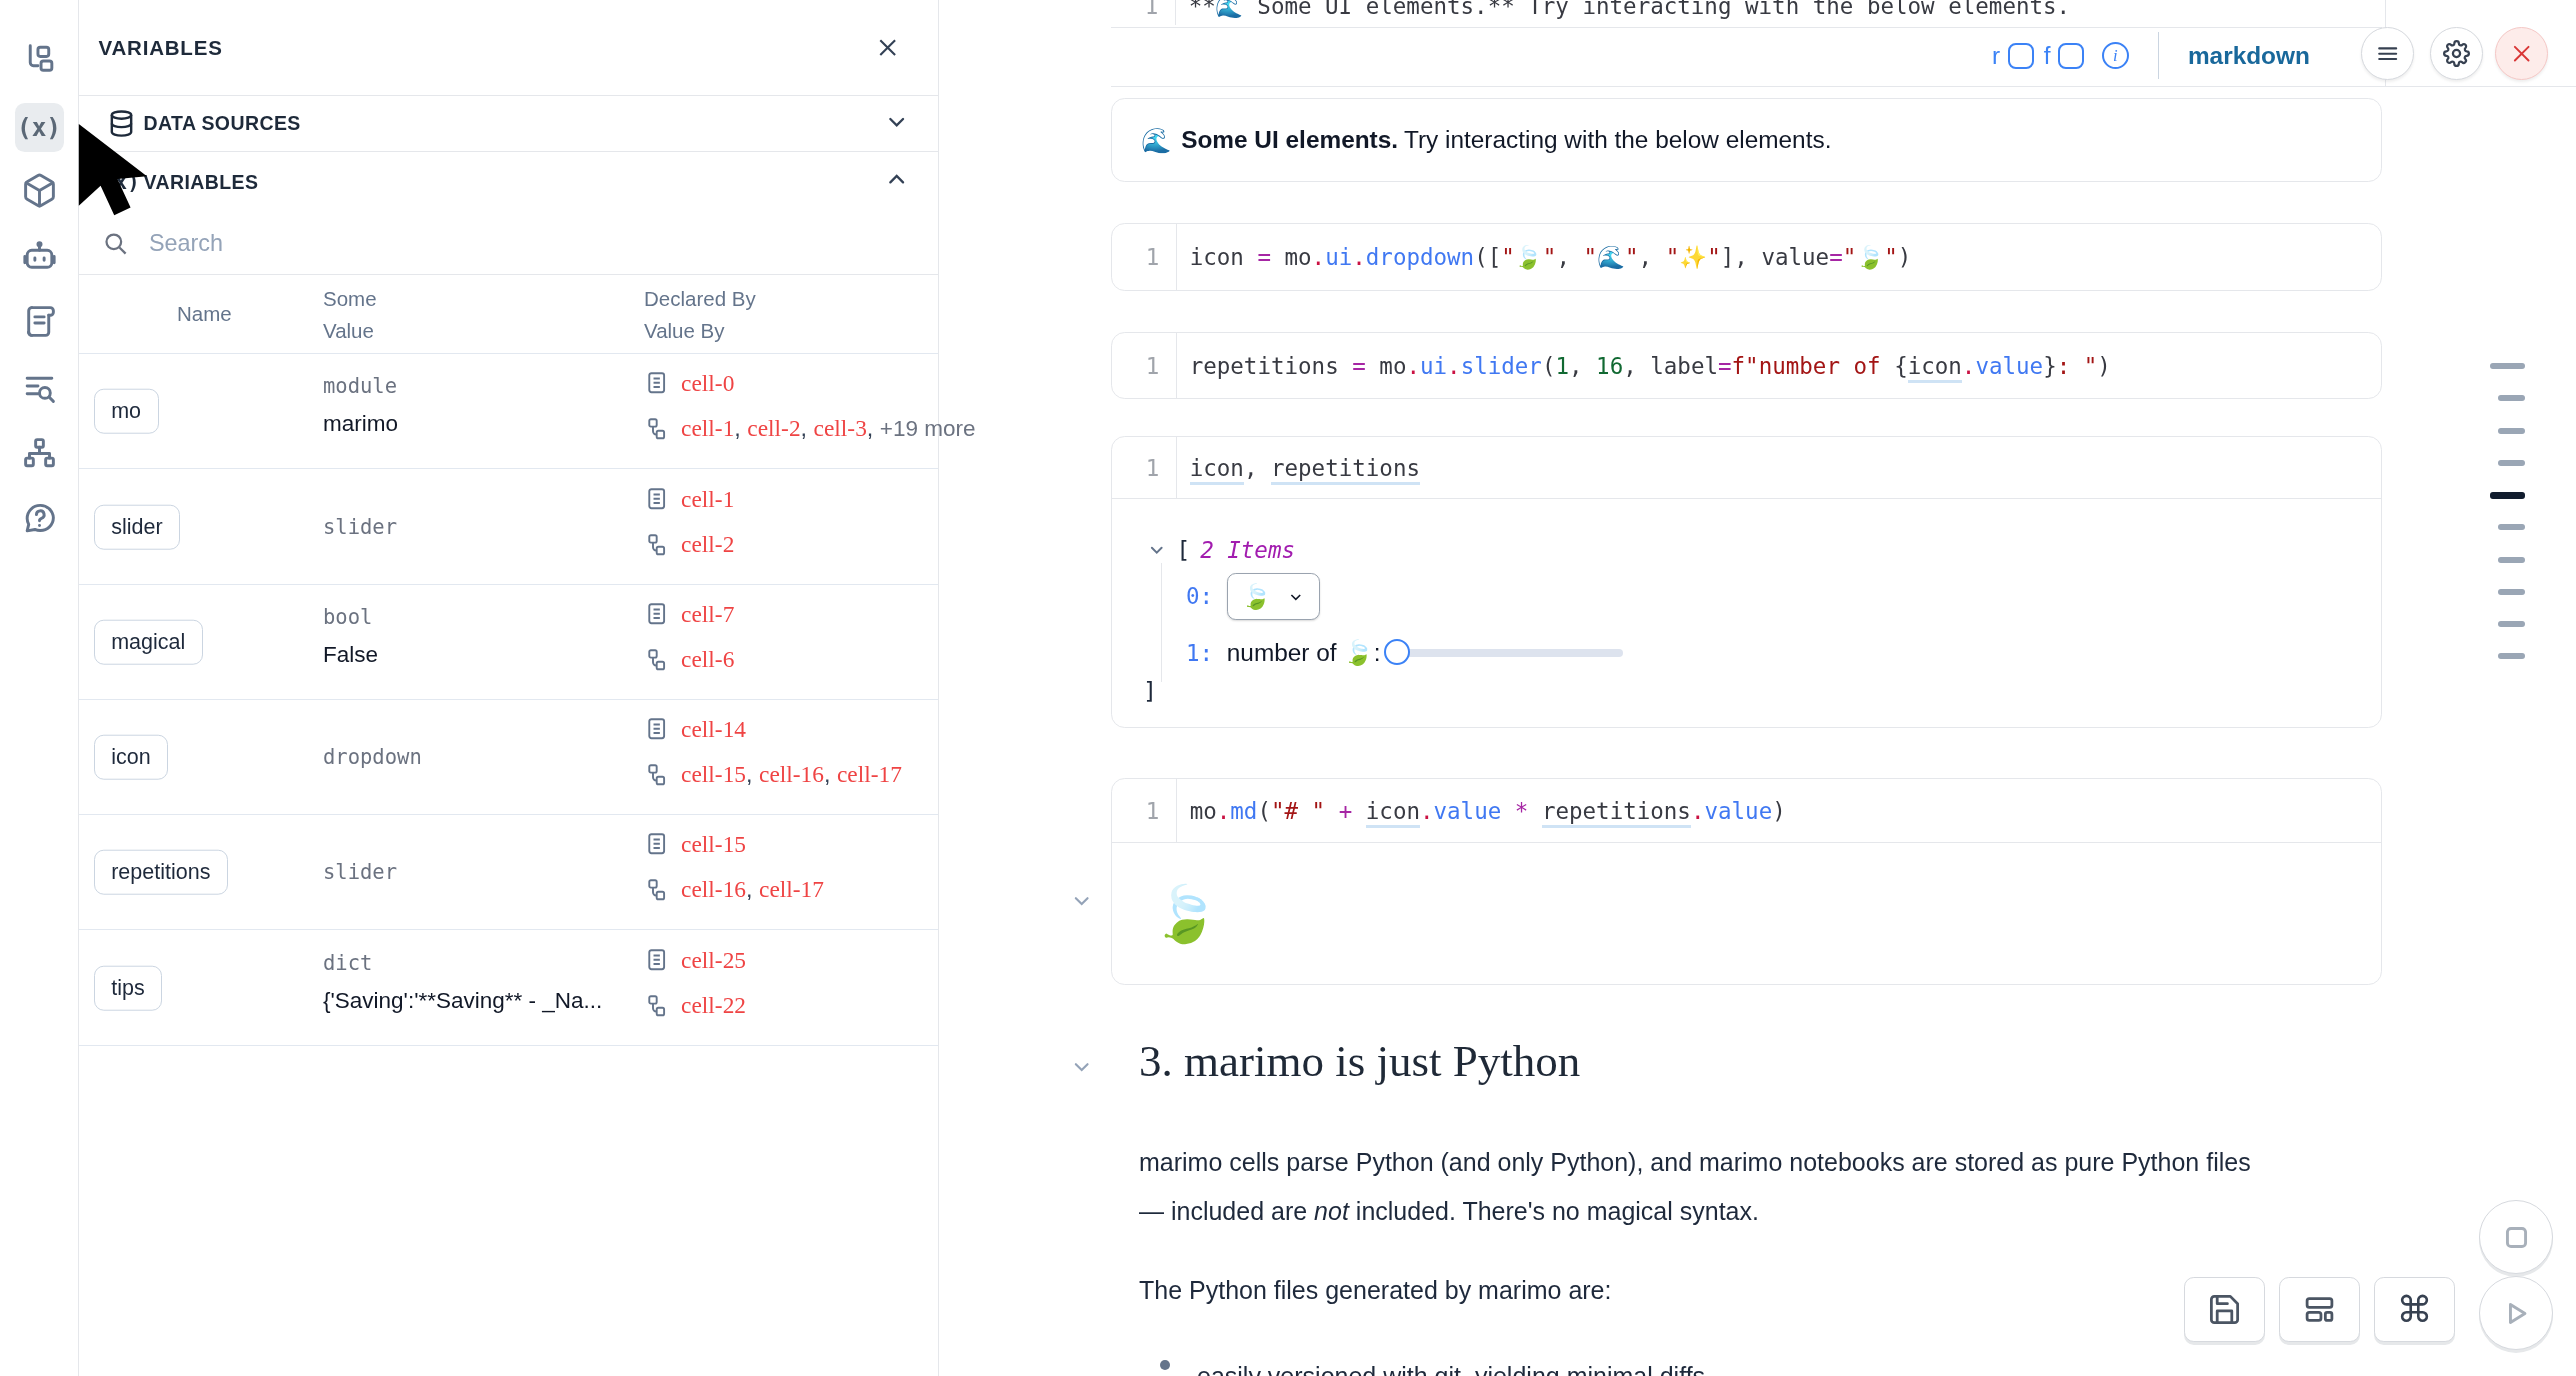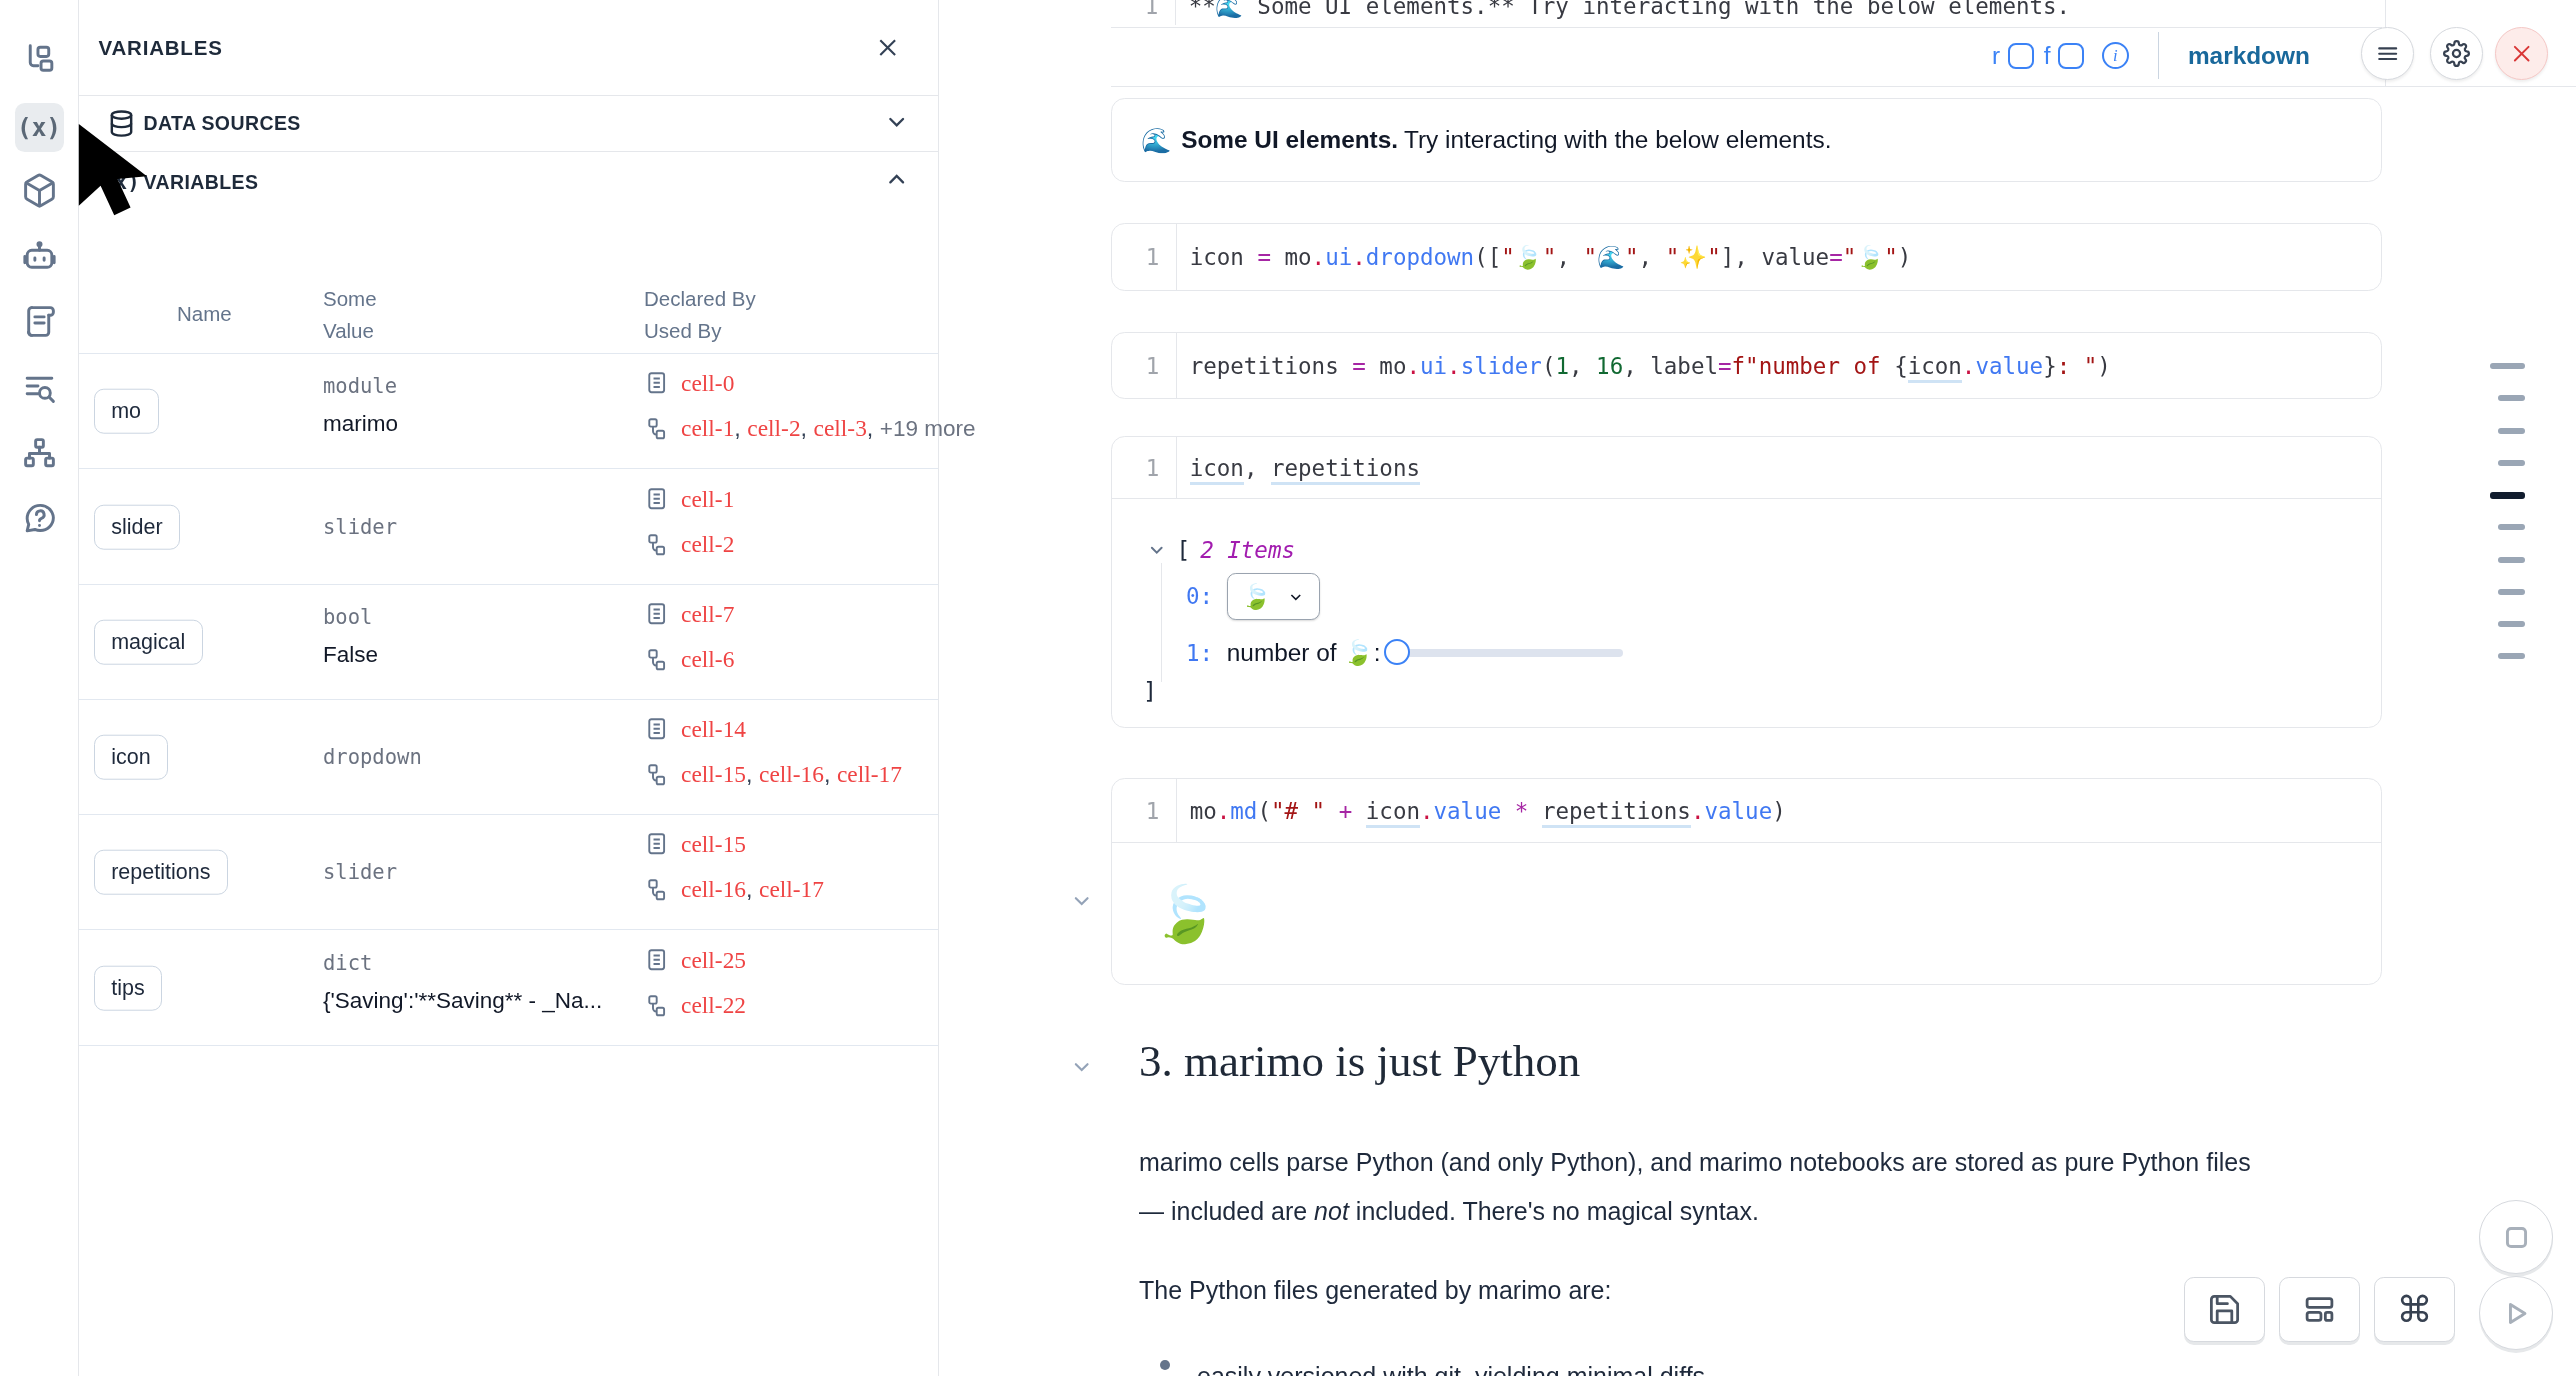--- a/index.html
+++ b/index.html
@@ -239,30 +239,37 @@
     <div class="p-section sec2">
       <span class="sec-ic rail-x" style="font-size:20.5px">(x)</span>
       <span class="sec-label">VARIABLES</span>
       <span class="sec-chev">
         <svg width="25.4" height="25.4" viewBox="0 0 24 24" fill="none" stroke="#334155" stroke-width="2.2" stroke-linecap="round">
             <path d="M6 14.5 12 8.5 18 14.5"></path>
           </svg>
       </span>
     </div>
 
+    <div class="p-search">
+      <svg width="27" height="27" viewBox="0 0 24 24" fill="none" stroke="#6b7280" stroke-width="2">
+          <circle cx="10.5" cy="10.5" r="6.5"></circle>
+          <path d="M15.5 15.5 21 21"></path>
+        </svg>
+      <input type="text" value="" placeholder="Search" style="">
+    </div>
 
     <div class="thead">
       <div class="h-name">Name</div>
       <div class="h-type">
         <div>Some</div>
           <div>Value</div>
       </div>
       <div class="h-decl">
         <div>Declared By</div>
-          <div>Used By</div>
+          <div>Value By</div>
       </div>
     </div>
 
     <div class="vrow" style="top:354px">
       <span class="vbadge">mo</span>
       <span class="vtype">module</span>
       <span class="vvalue">marimo</span>
       <div class="vdecl">
         <svg width="25.4" height="25.4" viewBox="0 0 24 24">
             <rect x="5" y="3" width="14" height="18" rx="2"></rect>

